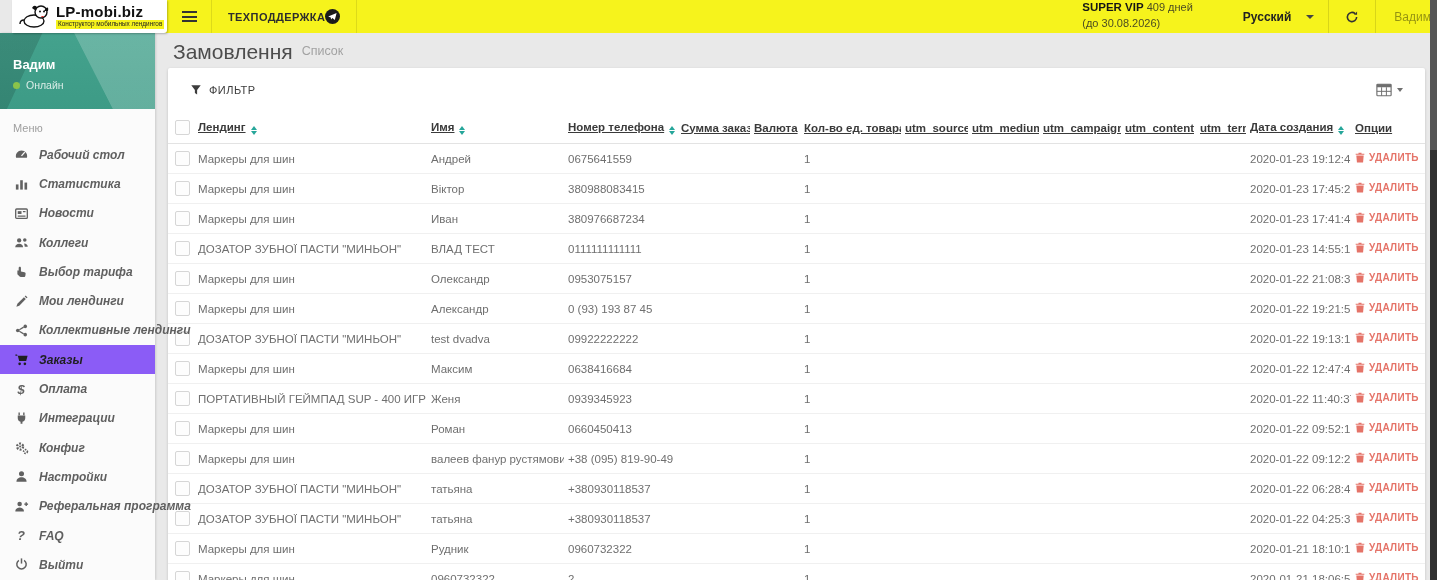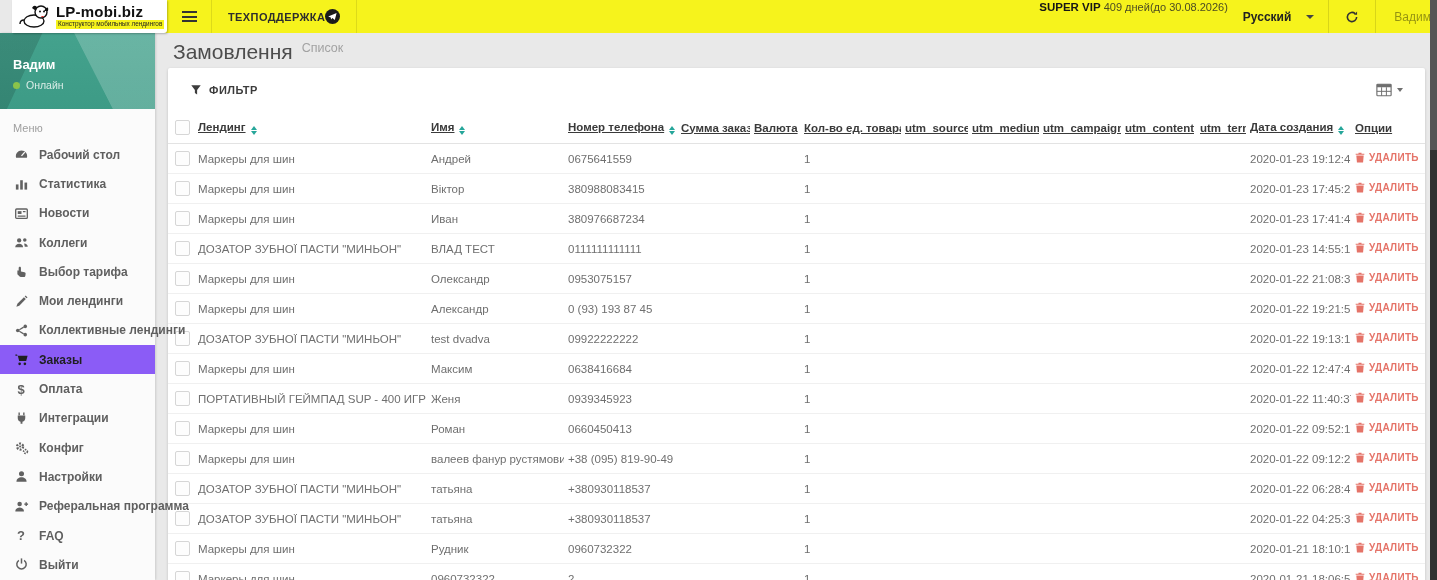--- a/index.html
+++ b/index.html
@@ -15,22 +15,22 @@
   .logo-title { font-size:15px; font-weight:bold; color:#111; letter-spacing:.2px; }
   .logo-sub { font-size:6.4px; color:#222; background:var(--topbar_yellow,#f6f31c);
               padding:1px 2px; margin-top:1px; white-space:nowrap; }
   .tb-btn { display:flex; align-items:center; justify-content:center; cursor:pointer; }
   .hamburger { width:44px; flex-direction:column; gap:2.5px; }
   .hamburger i { display:block; width:15px; height:2px; background:#333; }
   .support { padding:0 16px; border-left:1px solid rgba(0,0,0,.10);
              border-right:1px solid rgba(0,0,0,.10); font-size:11px; font-weight:bold;
              color:#2d2d2d; letter-spacing:.4px; }
   .tb-spacer { flex:1; }
-  .vip { display:flex; flex-direction:row; font-size:11px;
-         color:#4c4c22; line-height:1.35; margin-right:1px; }
+  .vip { display:flex; flex-direction:column; font-size:11px;
+         color:#4c4c22; line-height:1.35; margin-right:36px; }
   .vip b { color:#161616; font-size:11.5px; }
   .lang { padding:0 14px; font-size:12px; font-weight:bold; color:#222; gap:15px; }
   .caret { width:0; height:0; border-left:4px solid transparent; border-right:4px solid transparent;
            border-top:4px solid #444; display:inline-block; }
   .sep { width:1px; background:rgba(0,0,0,.12); }
   .refresh { width:46px; color:#333; }
   .tb-user { padding:0 18px; font-size:12px; color:rgba(0,0,0,.40); }
 
   
   .sidebar { position:absolute; top:33px; left:0; width:155px; height:547px;
@@ -38,35 +38,35 @@
   .profile { height:76px; position:relative; padding:24px 0 0 13px; overflow:hidden;
              background:
                linear-gradient(63deg, rgba(255,255,255,0) 58%, rgba(255,255,255,.20) 58.5%),
                linear-gradient(115deg, rgba(0,0,0,.14) 22%, rgba(0,0,0,0) 22.5%),
                linear-gradient(#44a28d,#3d9b86); }
   .profile-name { color:#fff; font-size:13px; font-weight:bold; margin-bottom:7px; }
   .profile-status { display:flex; align-items:center; gap:6px; font-size:10.5px; color:#d9ece6; }
   .dot { width:7px; height:7px; border-radius:50%; background:var(--online_green,#8bc34a); }
   .menu-label { font-size:11px; color:#9e9e9e; padding:13px 0 6px 13px; }
   .menu-item { height:29.3px; display:flex; align-items:center; gap:10px; padding-left:13px;
-               font-size:12px; font-weight:bold; color:#5f5f5f; cursor:pointer; white-space:nowrap; }
+               font-size:12px; font-weight:bold; color:#5f5f5f; cursor:pointer; white-space:nowrap;font-style:italic; }
   .menu-item .mi { width:16px; display:flex; justify-content:center; color:#616161; flex:0 0 16px; }
   .menu-item.active { background:#8b5cf6; color:#1f1f1f;align-items:center; }
   .menu-item.active .mi { color:#1f1f1f; }
   .glyph { font-size:13px; font-weight:bold; line-height:1; }
 
   
   .main { position:absolute; top:33px; left:155px; width:1275px; height:547px; }
-  .page-head { height:35px; display:flex; align-items:flex-start; gap:9px; padding:8px 0 6px 18px; }
+  .page-head { height:35px; display:flex; align-items:center; gap:9px; padding:8px 0 6px 18px; }
   .page-title { font-size:21px; color:#4c4c4c; line-height:1; }
   .page-sub { font-size:12.5px; color:#a2a2a2; padding-bottom:2px; }
   .card { margin:0 5px 0 13px; background:#fff; border-radius:2px;
           box-shadow:0 1px 3px rgba(0,0,0,.18); min-height:560px; }
   .filter-row { height:44px; display:flex; align-items:center; padding:0 22px; }
-  .filter-btn { display:flex; gap:7px; font-size:11px; font-weight:bold;
+  .filter-btn { display:flex; gap:7px; font-size:11px; font-weight:normal;
                 color:#3c3c3c; letter-spacing:.5px; cursor:pointer; }
   .fr-spacer { flex:1; }
   .grid-btn { display:flex; align-items:center; gap:5px; color:#6f6f6f; cursor:pointer; }
   .grid-btn .caret { border-top-color:#6f6f6f; border-left-width:3.5px; border-right-width:3.5px; }
 
   table { width:100%; border-collapse:collapse; table-layout:fixed; }
   th { font-size:11.5px; font-weight:bold; color:#3a3a3a; text-align:left;
        padding:8px 4px; border-bottom:1px solid #e3e3e3; white-space:nowrap; overflow:hidden;text-decoration:underline; }
   td { font-size:11.5px; color:#6f6f6f; padding:7px 4px; line-height:12px;
        border-bottom:1px solid #f0f0f0; white-space:nowrap; overflow:hidden; }

